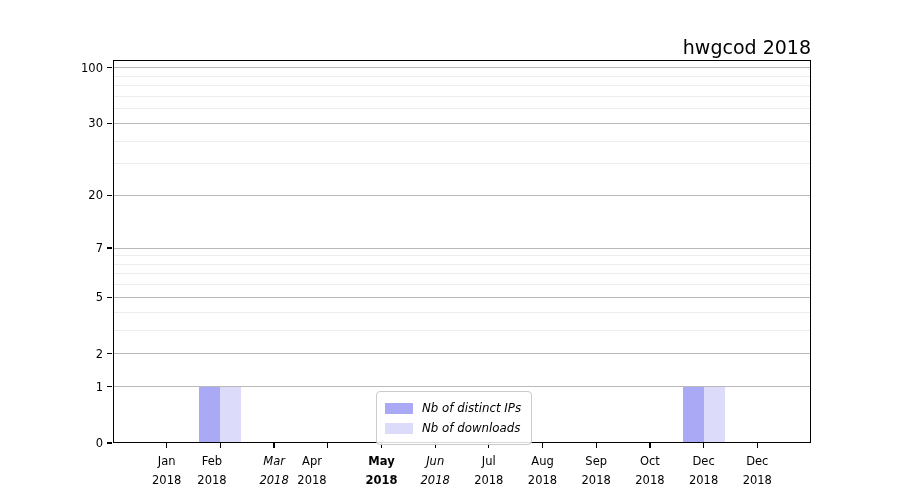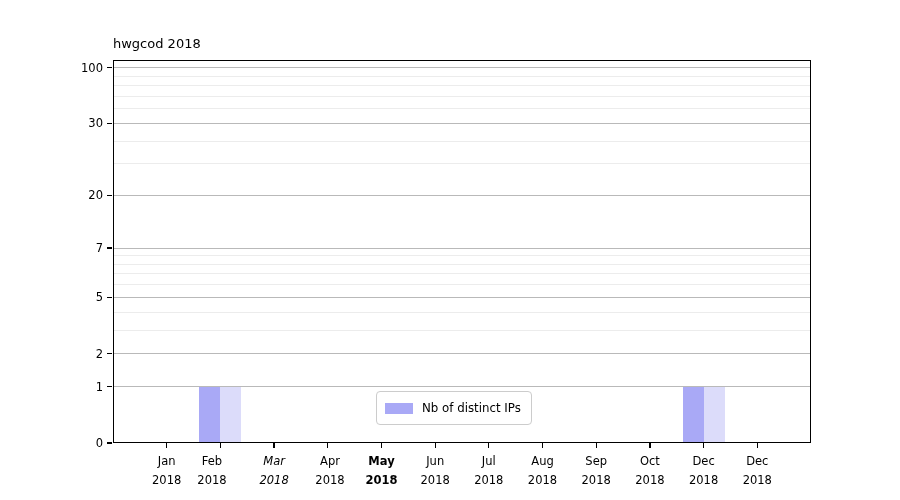--- a/index.html
+++ b/index.html
@@ -14,22 +14,22 @@
     background: #ffffff;
     font-family: "DejaVu Sans", sans-serif;
     color: #000000;
     overflow: hidden;
   }
   .chart-title {
     position: absolute;
     left: 113px;
     top: 36px;
     width: 698px;
-    text-align: left;
-    font-size: 13px;
+    text-align: right;
+    font-size: 19px;
     color: #000000;
   }
   .plot {
     position: absolute;
     left: 113px;
     top: 60px;
     width: 698px;
     height: 383px;
   }
   .frame {
@@ -87,20 +87,21 @@
     top: 331px;
     background: rgba(255,255,255,0.85);
     border: 1px solid #cccccc;
     border-radius: 4px;
     padding: 6px 10px 6px 8px;
   }
   .legend-row {
     display: flex;
     align-items: center;
     height: 20px;
+    font-style: italic;
   }
   .legend-swatch {
     width: 28px;
     height: 11px;
     margin-right: 9px;
     flex: 0 0 auto;
   }
   .legend-label {
     font-size: 11.8px;
     white-space: nowrap;
@@ -154,27 +155,27 @@
       <div class="x-tick-mark" style="left: 53px;"></div>
       <div class="x-tick-label" style="left: 53.7px;">Jan
 2018</div>
       <div class="x-tick-mark" style="left: 106.7px;"></div>
       <div class="x-tick-label" style="left: 99px;">Feb
 2018</div>
       <div class="x-tick-mark" style="left: 160.4px;"></div>
       <div class="x-tick-label" style="left: 161.1px; font-style: italic;">Mar
 2018</div>
       <div class="x-tick-mark" style="left: 214.1px;"></div>
-      <div class="x-tick-label" style="left: 217px;">Apr
+      <div class="x-tick-label" style="left: 199px;">Apr
 2018</div>
       <div class="x-tick-mark" style="left: 267.8px;"></div>
       <div class="x-tick-label" style="left: 268.5px; font-weight: bold;">May
 2018</div>
       <div class="x-tick-mark" style="left: 321.5px;"></div>
-      <div class="x-tick-label" style="left: 322.2px;">Jun
+      <div class="x-tick-label" style="left: 322.2px; font-style: italic;">Jun
 2018</div>
       <div class="x-tick-mark" style="left: 375.1px;"></div>
       <div class="x-tick-label" style="left: 375.8px;">Jul
 2018</div>
       <div class="x-tick-mark" style="left: 428.8px;"></div>
       <div class="x-tick-label" style="left: 429.5px;">Aug
 2018</div>
       <div class="x-tick-mark" style="left: 482.5px;"></div>
       <div class="x-tick-label" style="left: 483.2px;">Sep
 2018</div>
@@ -186,15 +187,19 @@
 2018</div>
       <div class="x-tick-mark" style="left: 643.6px;"></div>
       <div class="x-tick-label" style="left: 644.3px;">Dec
 2018</div>
       <div class="frame"></div>
     <div class="legend" style="border-color: rgb(204, 204, 204);">
         <div class="legend-row">
           <span class="legend-swatch" style="background: rgb(169, 169, 246);"></span>
           <span class="legend-label">Nb of distinct IPs</span>
         </div>
+        <div class="legend-row">
+          <span class="legend-swatch" style="background: rgb(220, 220, 250);"></span>
+          <span class="legend-label">Nb of downloads</span>
+        </div>
       </div>
   </div>
 </div>
 
 </body></html>

